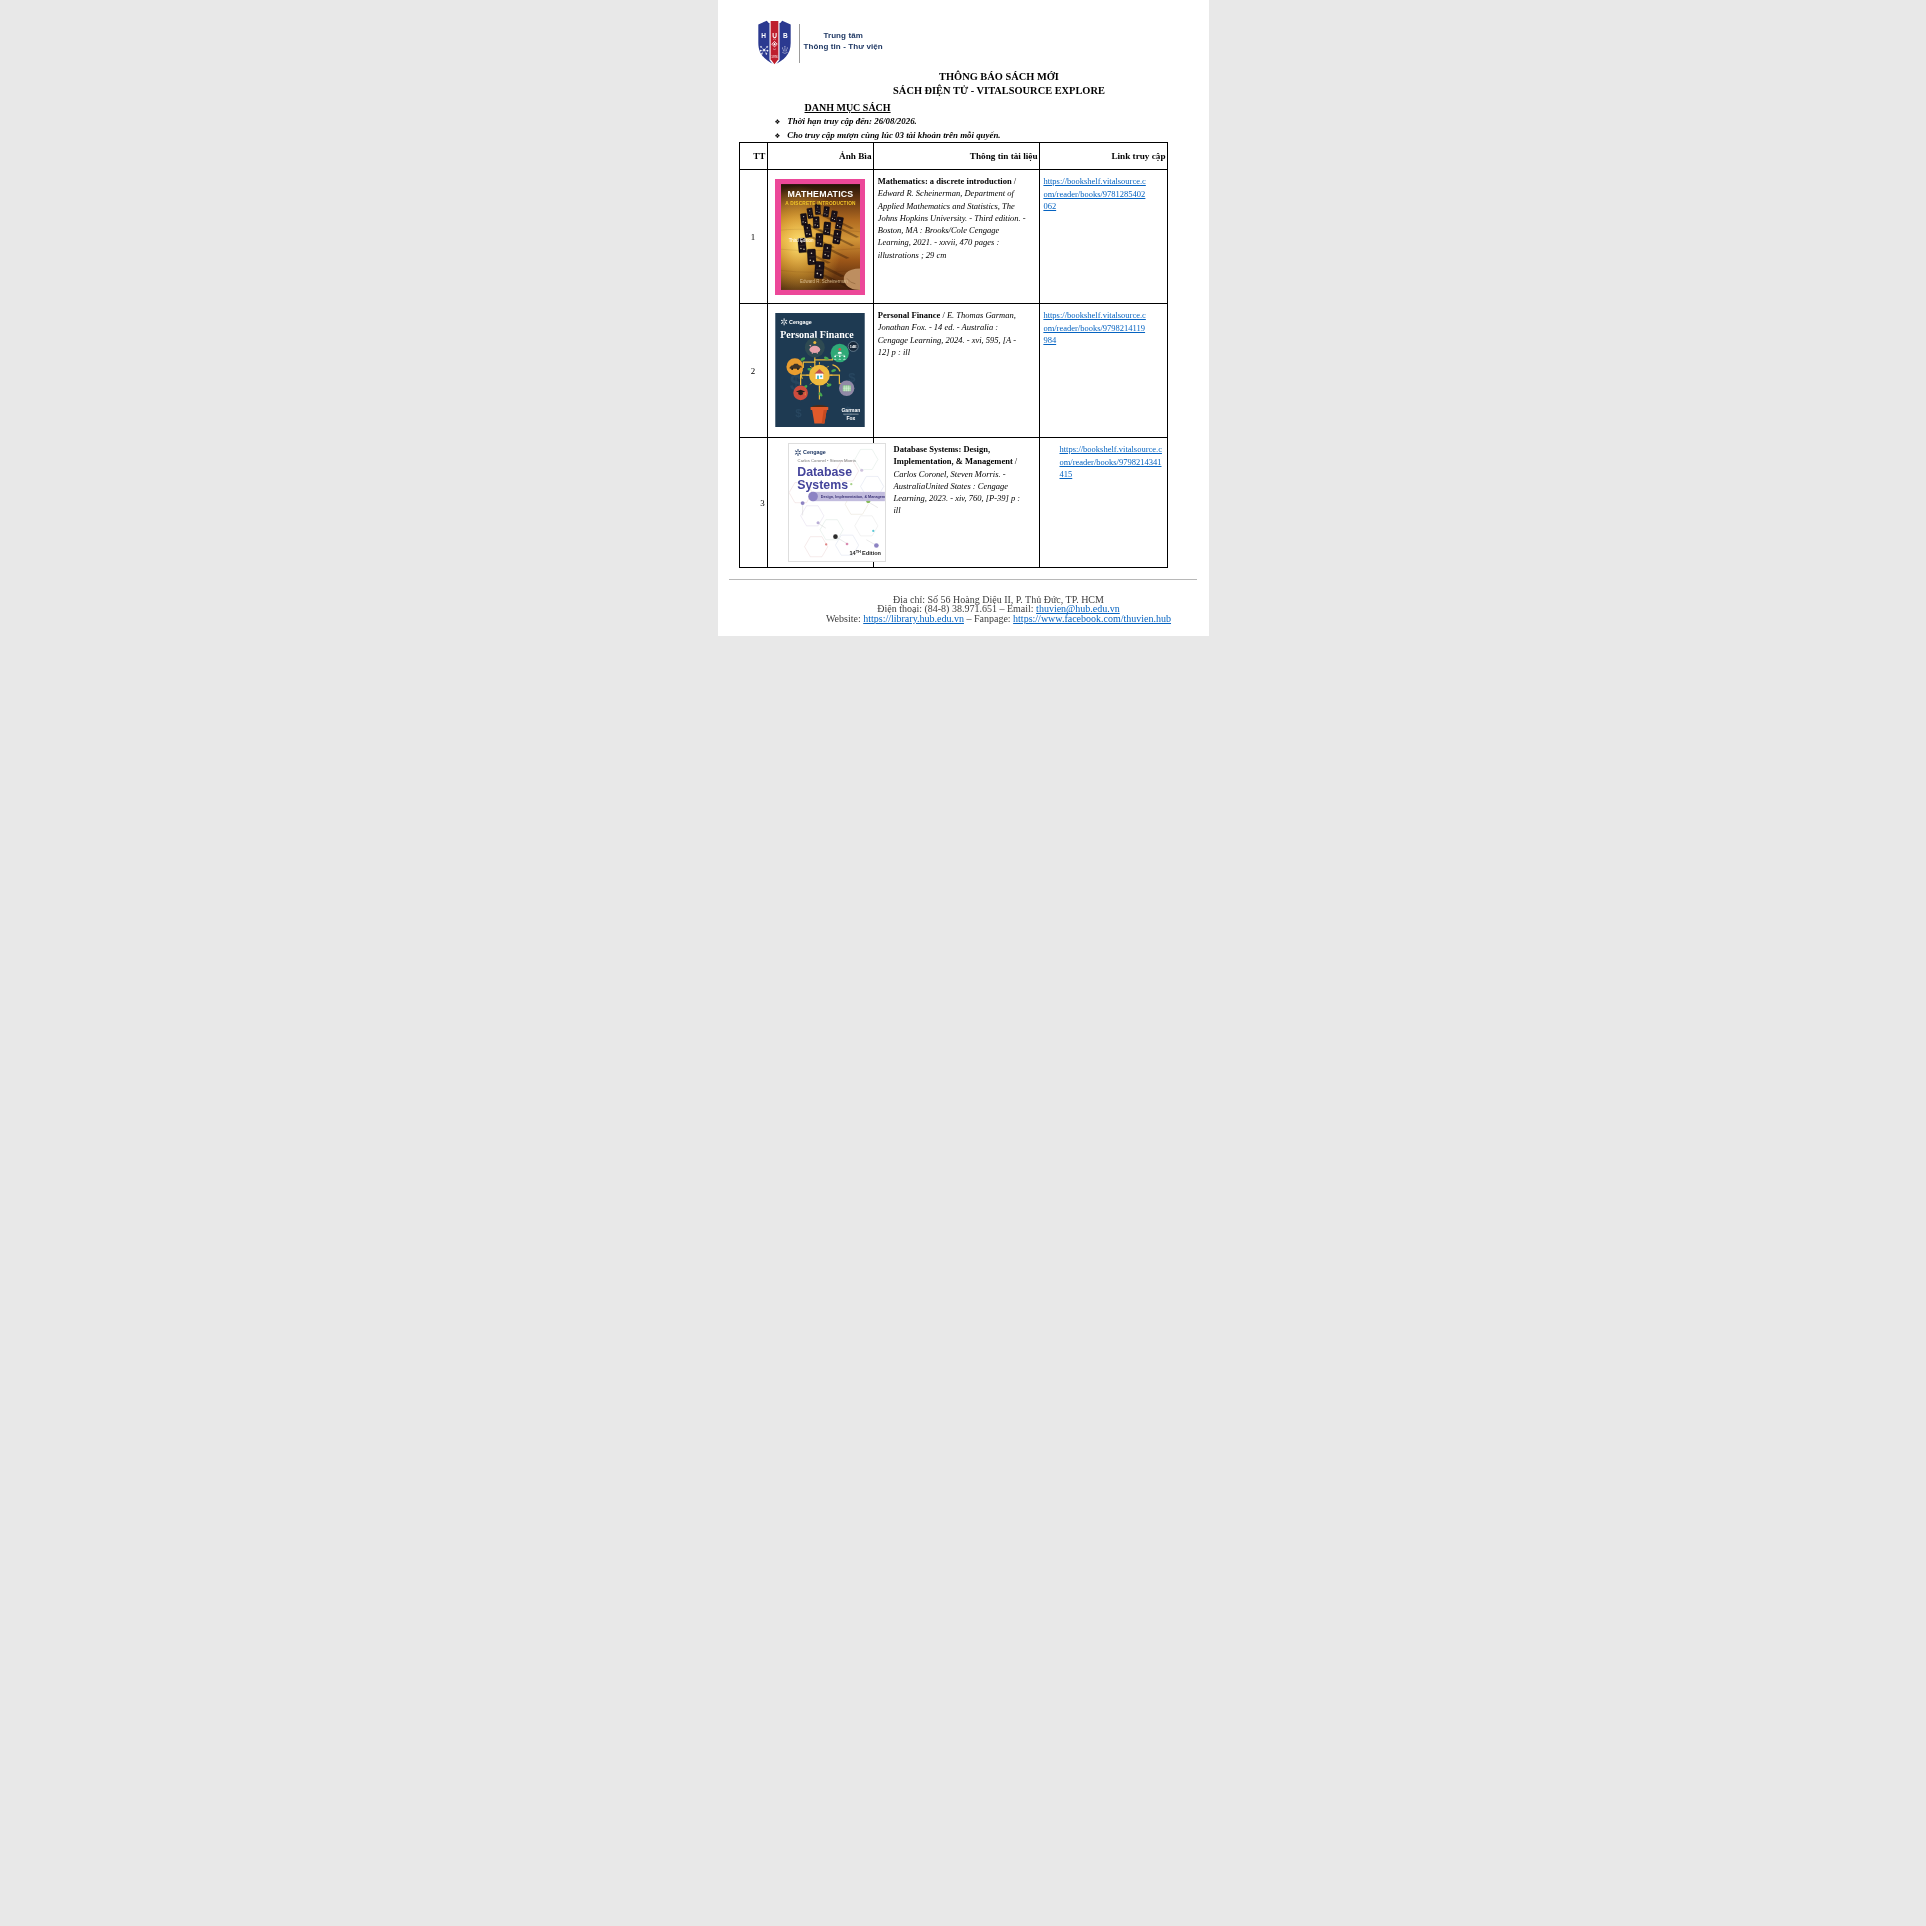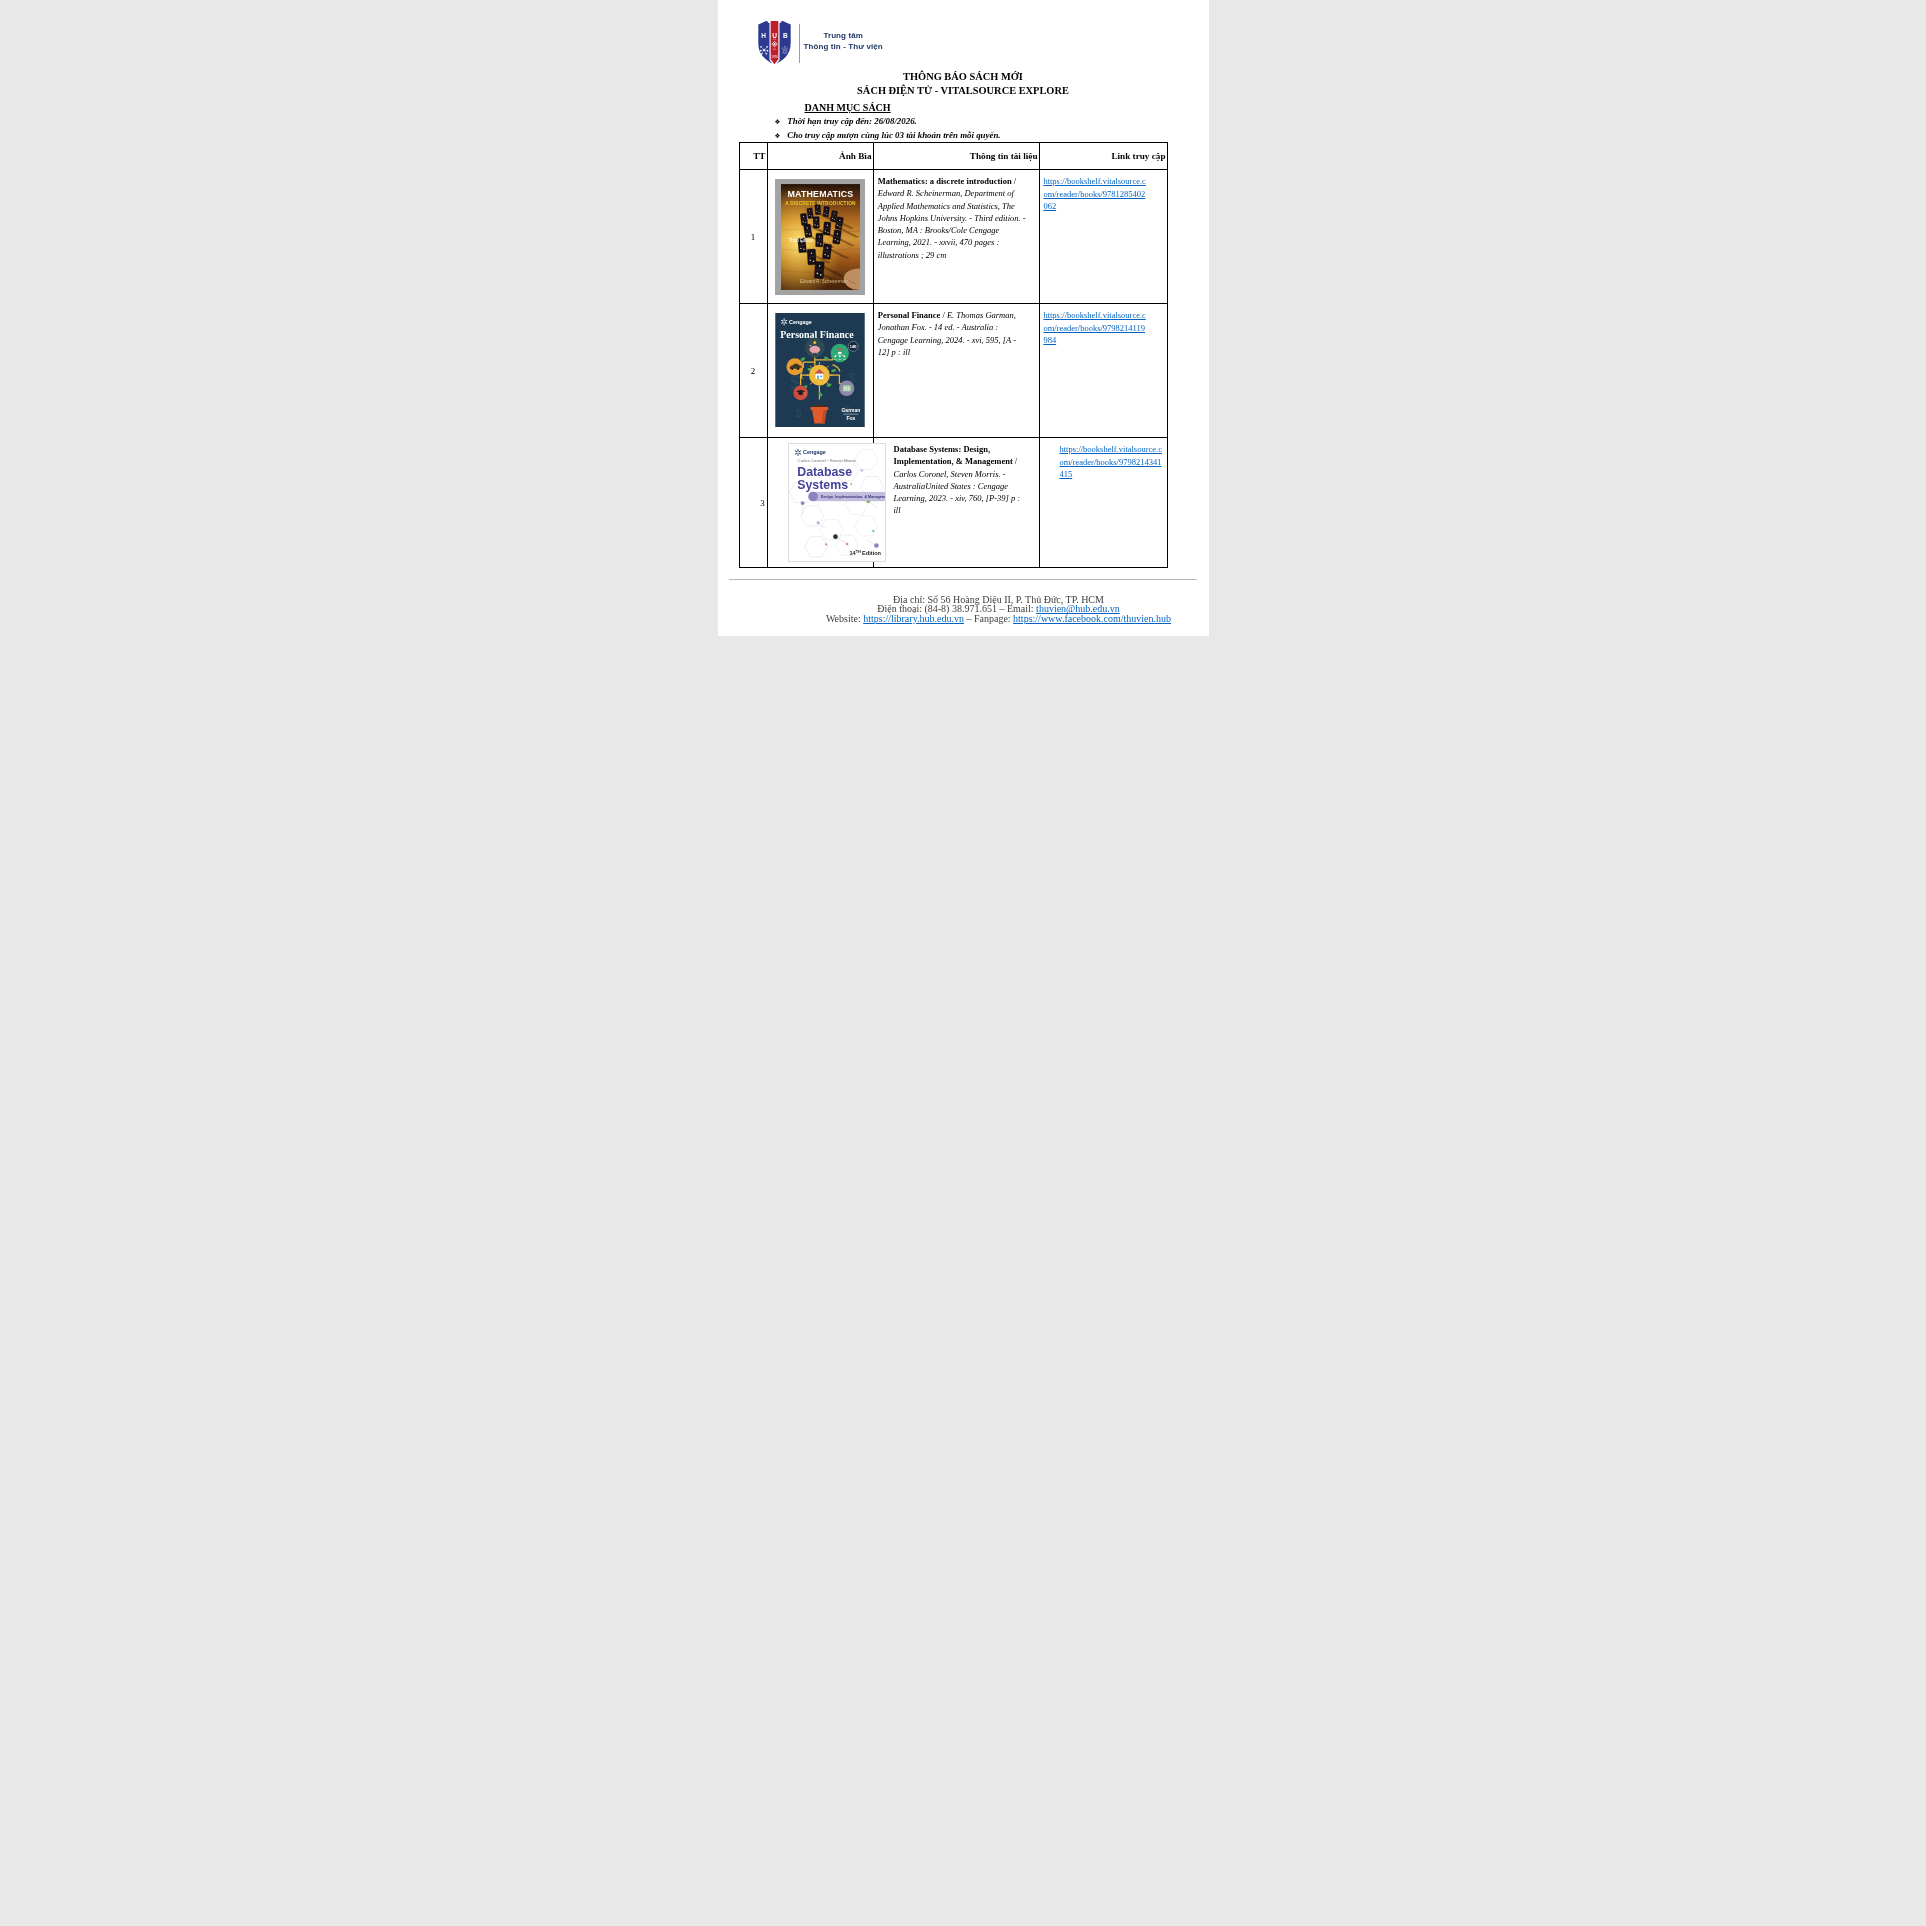--- a/index.html
+++ b/index.html
@@ -7,21 +7,21 @@
         font-family:"Liberation Serif",serif;color:#000;overflow:hidden;}
 
   
   .logo-shield{position:absolute;left:38px;top:19px;}
   .logo-divider{position:absolute;left:81px;top:24px;width:0.8px;height:39px;background:#9b9b9b;}
   .org-name{position:absolute;left:86px;top:30px;font-family:"Liberation Sans",sans-serif;
             font-weight:700;color:#1F3864;font-size:8px;line-height:11.2px;letter-spacing:0.1px;text-align:center;}
 
   
   .doc-title{position:absolute;left:0;top:70px;width:491px;text-align:center;
-             font-weight:700;font-size:10.4px;line-height:14.3px;}
+             font-weight:700;font-size:10.4px;line-height:14.3px;padding-left:36px;}
   .section-heading{position:absolute;left:47px;top:102px;font-weight:700;font-size:10px;
                    text-decoration:underline;margin-left:40px;}
   .bullets{position:absolute;left:57px;top:115px;}
   .bullet{display:flex;align-items:baseline;font-size:8.9px;font-weight:700;font-style:italic;
           line-height:13px;}
   .bullet .glyph{font-style:normal;font-weight:400;font-family:"DejaVu Sans",sans-serif;
                  font-size:6.5px;margin-right:7px;position:relative;top:-0.4px;}
 
   
   table.books{position:absolute;left:21px;top:142px;width:428px;border-collapse:collapse;
@@ -33,21 +33,21 @@
   td.cell-tt{text-align:center;vertical-align:middle;font-size:8.9px;}
   td.cell-cover{text-align:center;vertical-align:middle;}
   td.cell-info{vertical-align:top;padding:5px 9.2px 0 4.2px;font-size:8.5px;line-height:12.3px;}
   .info-title{font-weight:700;}
   .info-details{font-style:italic;}
   td.cell-link{vertical-align:top;padding:5px 2.3px 0 3.9px;font-size:8.5px;line-height:12.5px;margin-top:48px;}
   .link-line{display:block;color:#0563C1;text-decoration:underline;cursor:pointer;}
   .row-1 td{height:128px;} .row-2 td{height:128px;} .row-3 td{height:124px;padding-left:20px;}
 
   
-  .cover-math{display:inline-block;background:#a3a3a3;padding:5px 5.4px;line-height:0;}
+  .cover-math{display:inline-block;background:#ec4899;padding:5px 5.4px;line-height:0;}
   .cover-pf{display:inline-block;line-height:0;}
   .cover-db{display:inline-block;line-height:0;border:0.4px solid #dedede;}
 
   
   .footer-rule{position:absolute;left:11.6px;top:579px;width:468px;height:1.2px;background:#b8b8b8;}
   .footer{position:absolute;left:0;top:583px;width:562px;text-align:center;
           font-size:10px;line-height:9.4px;color:#3d3d3d;margin-top:12px;}
   .footer .flink{color:#0563C1;text-decoration:underline;cursor:pointer;}
 </style>
 </head>

